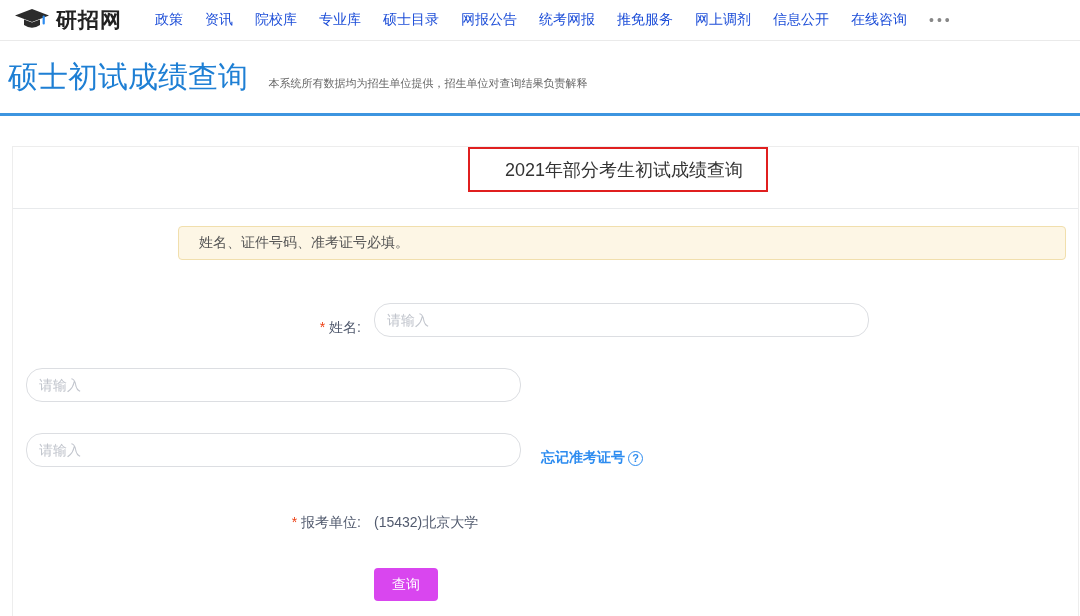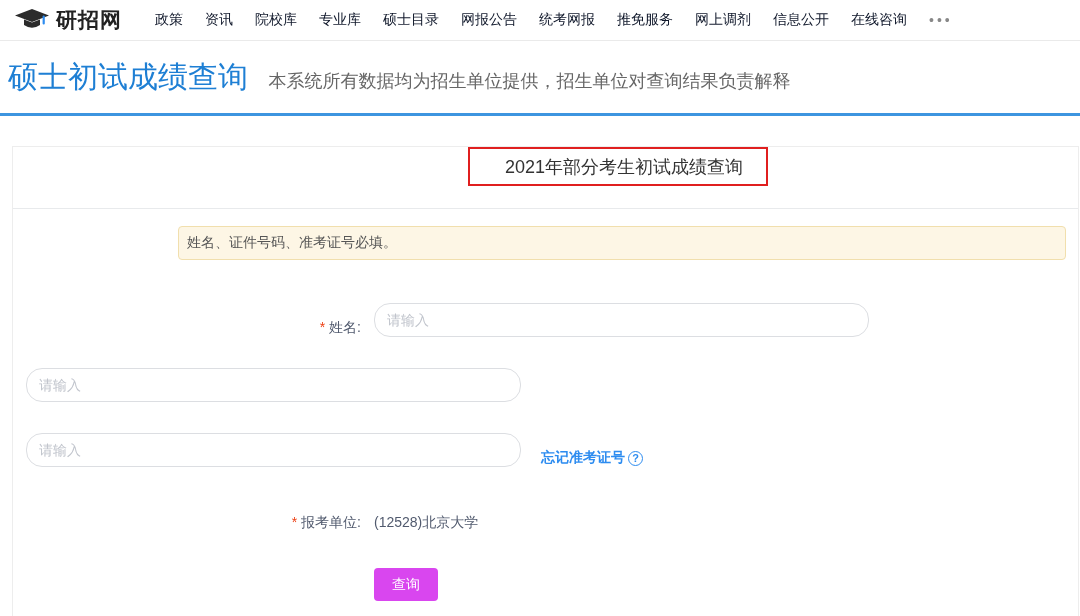--- a/index.html
+++ b/index.html
@@ -6,42 +6,42 @@
   html,body { width:1080px; height:616px; background:#fff; overflow:hidden;
               font-family:"Liberation Sans","DejaVu Sans",sans-serif; }
 
   
   .topnav { height:41px; display:flex; align-items:center;
             padding-left:14px; border-bottom:1px solid #eaeaea; background:#fff;gap:8px; }
   .logo { display:flex; align-items:center; margin-right:14px; cursor:pointer; }
   .logo svg { display:block; margin-right:6px; }
   .logo-text { font-size:21px; font-weight:bold; color:#222; letter-spacing:1px; }
   .menu { display:flex; align-items:center; }
-  .menu a { font-size:14px; color:#0f172a; text-decoration:none; padding:0 11px; cursor:pointer; }
+  .menu a { font-size:14px; color:#1d4ed8; text-decoration:none; padding:0 11px; cursor:pointer; }
   .menu-more { font-size:14px; color:#888; letter-spacing:3px; padding:0 11px; cursor:pointer; }
 
   
   .page-header { padding:16px 0 0 8px; white-space:nowrap; }
   .page-title { display:inline; font-size:30px; font-weight:normal; color:#1e7fd4;text-align:center; }
-  .page-subtitle { font-size:18px; color:#666; margin-left:16px; }
+  .page-subtitle { font-size:11px; color:#666; margin-left:16px; }
   .blue-rule { height:3px; background:#3d95e0; margin-top:15px; width:1080px; }
 
   
   .panel { margin:30px 0 0 12px; width:1067px; border:1px solid #ededed;
            background:#fff; padding-bottom:40px; }
   .panel-header { height:62px; position:relative; border-bottom:1px solid #e8eaec; }
-  .annotation-box { position:absolute; left:455px; top:0; width:300px; height:39px;
+  .annotation-box { position:absolute; left:455px; top:0; width:300px; height:45px;
                     border:2px solid #e01f1f; display:flex; align-items:center;
                     justify-content:center;padding-left:12px; }
   .panel-title { font-size:18px; color:#333; }
 
   .panel-body { padding-top:17px; }
   .alert { margin-left:165px; width:888px; height:34px; background:#fdf6e5;
            border:1px solid #f1dfad; border-radius:4px; display:flex;
-           align-items:center; padding-left:8px; font-size:14px; color:#555; }
+           align-items:center; padding-left:20px; font-size:14px; color:#555; }
 
   
   .form { margin-top:43px; }
   .form-row { display:flex; align-items:flex-end; height:34px; margin-bottom:31px; }
   .form-label { width:348px; text-align:right; font-size:14px; color:#515a6e; }
   .required-mark { color:#ed4014; margin-right:4px; font-size:14px; }
   .text-input { margin-left:13px; width:495px; height:34px; border:1px solid #dcdee2;
                 border-radius:16px; padding:0 12px; font-size:14px; color:#515a6e;
                 outline:none; }
   .text-input::placeholder { color:#c0c4cc; }
@@ -122,21 +122,21 @@
         <a class="forgot-link">
           <span>忘记准考证号</span>
           <span class="q-circle">?</span>
         </a>
       </div>
 
       <div class="form-row">
         <div class="form-label">
           <span class="required-mark">*</span><span>报考单位:</span>
         </div>
-        <div class="field-value">(12528)北京大学</div>
+        <div class="field-value">(15432)北京大学</div>
       </div>
 
       <div class="form-row btn-row">
         <button class="query-button" type="button">查询</button>
       </div>
 
     </form>
   </div>
 </section>
 

